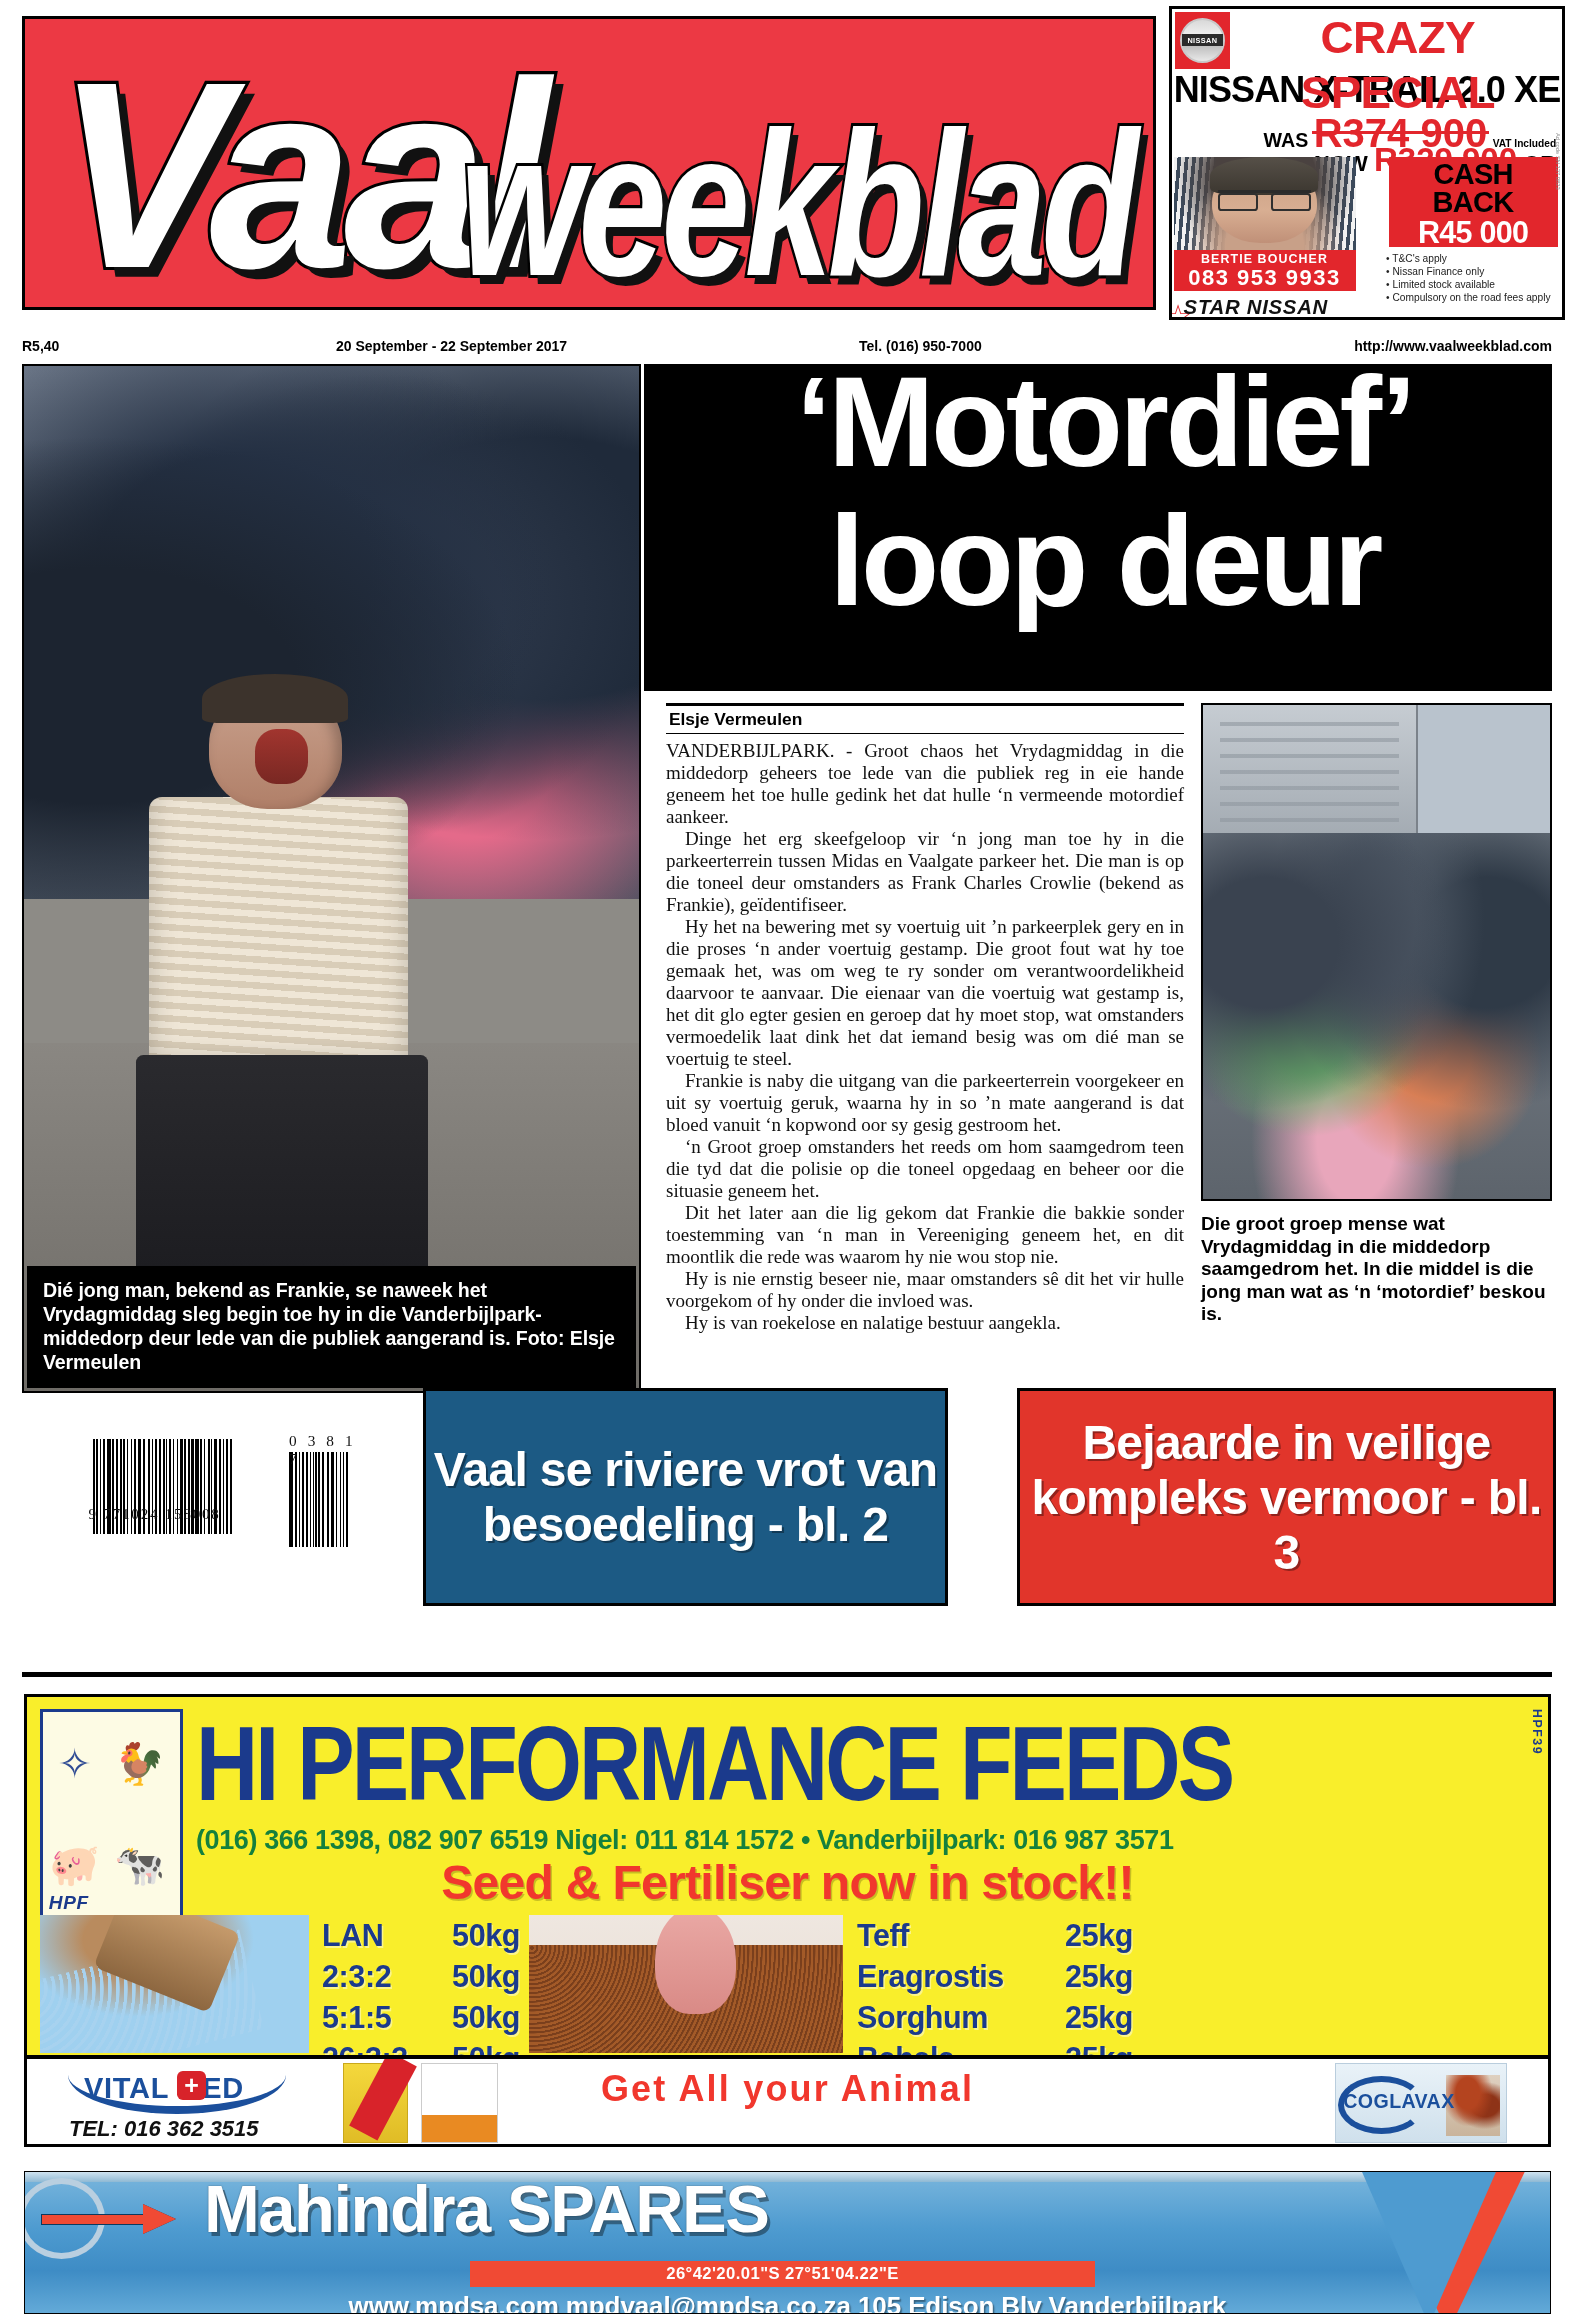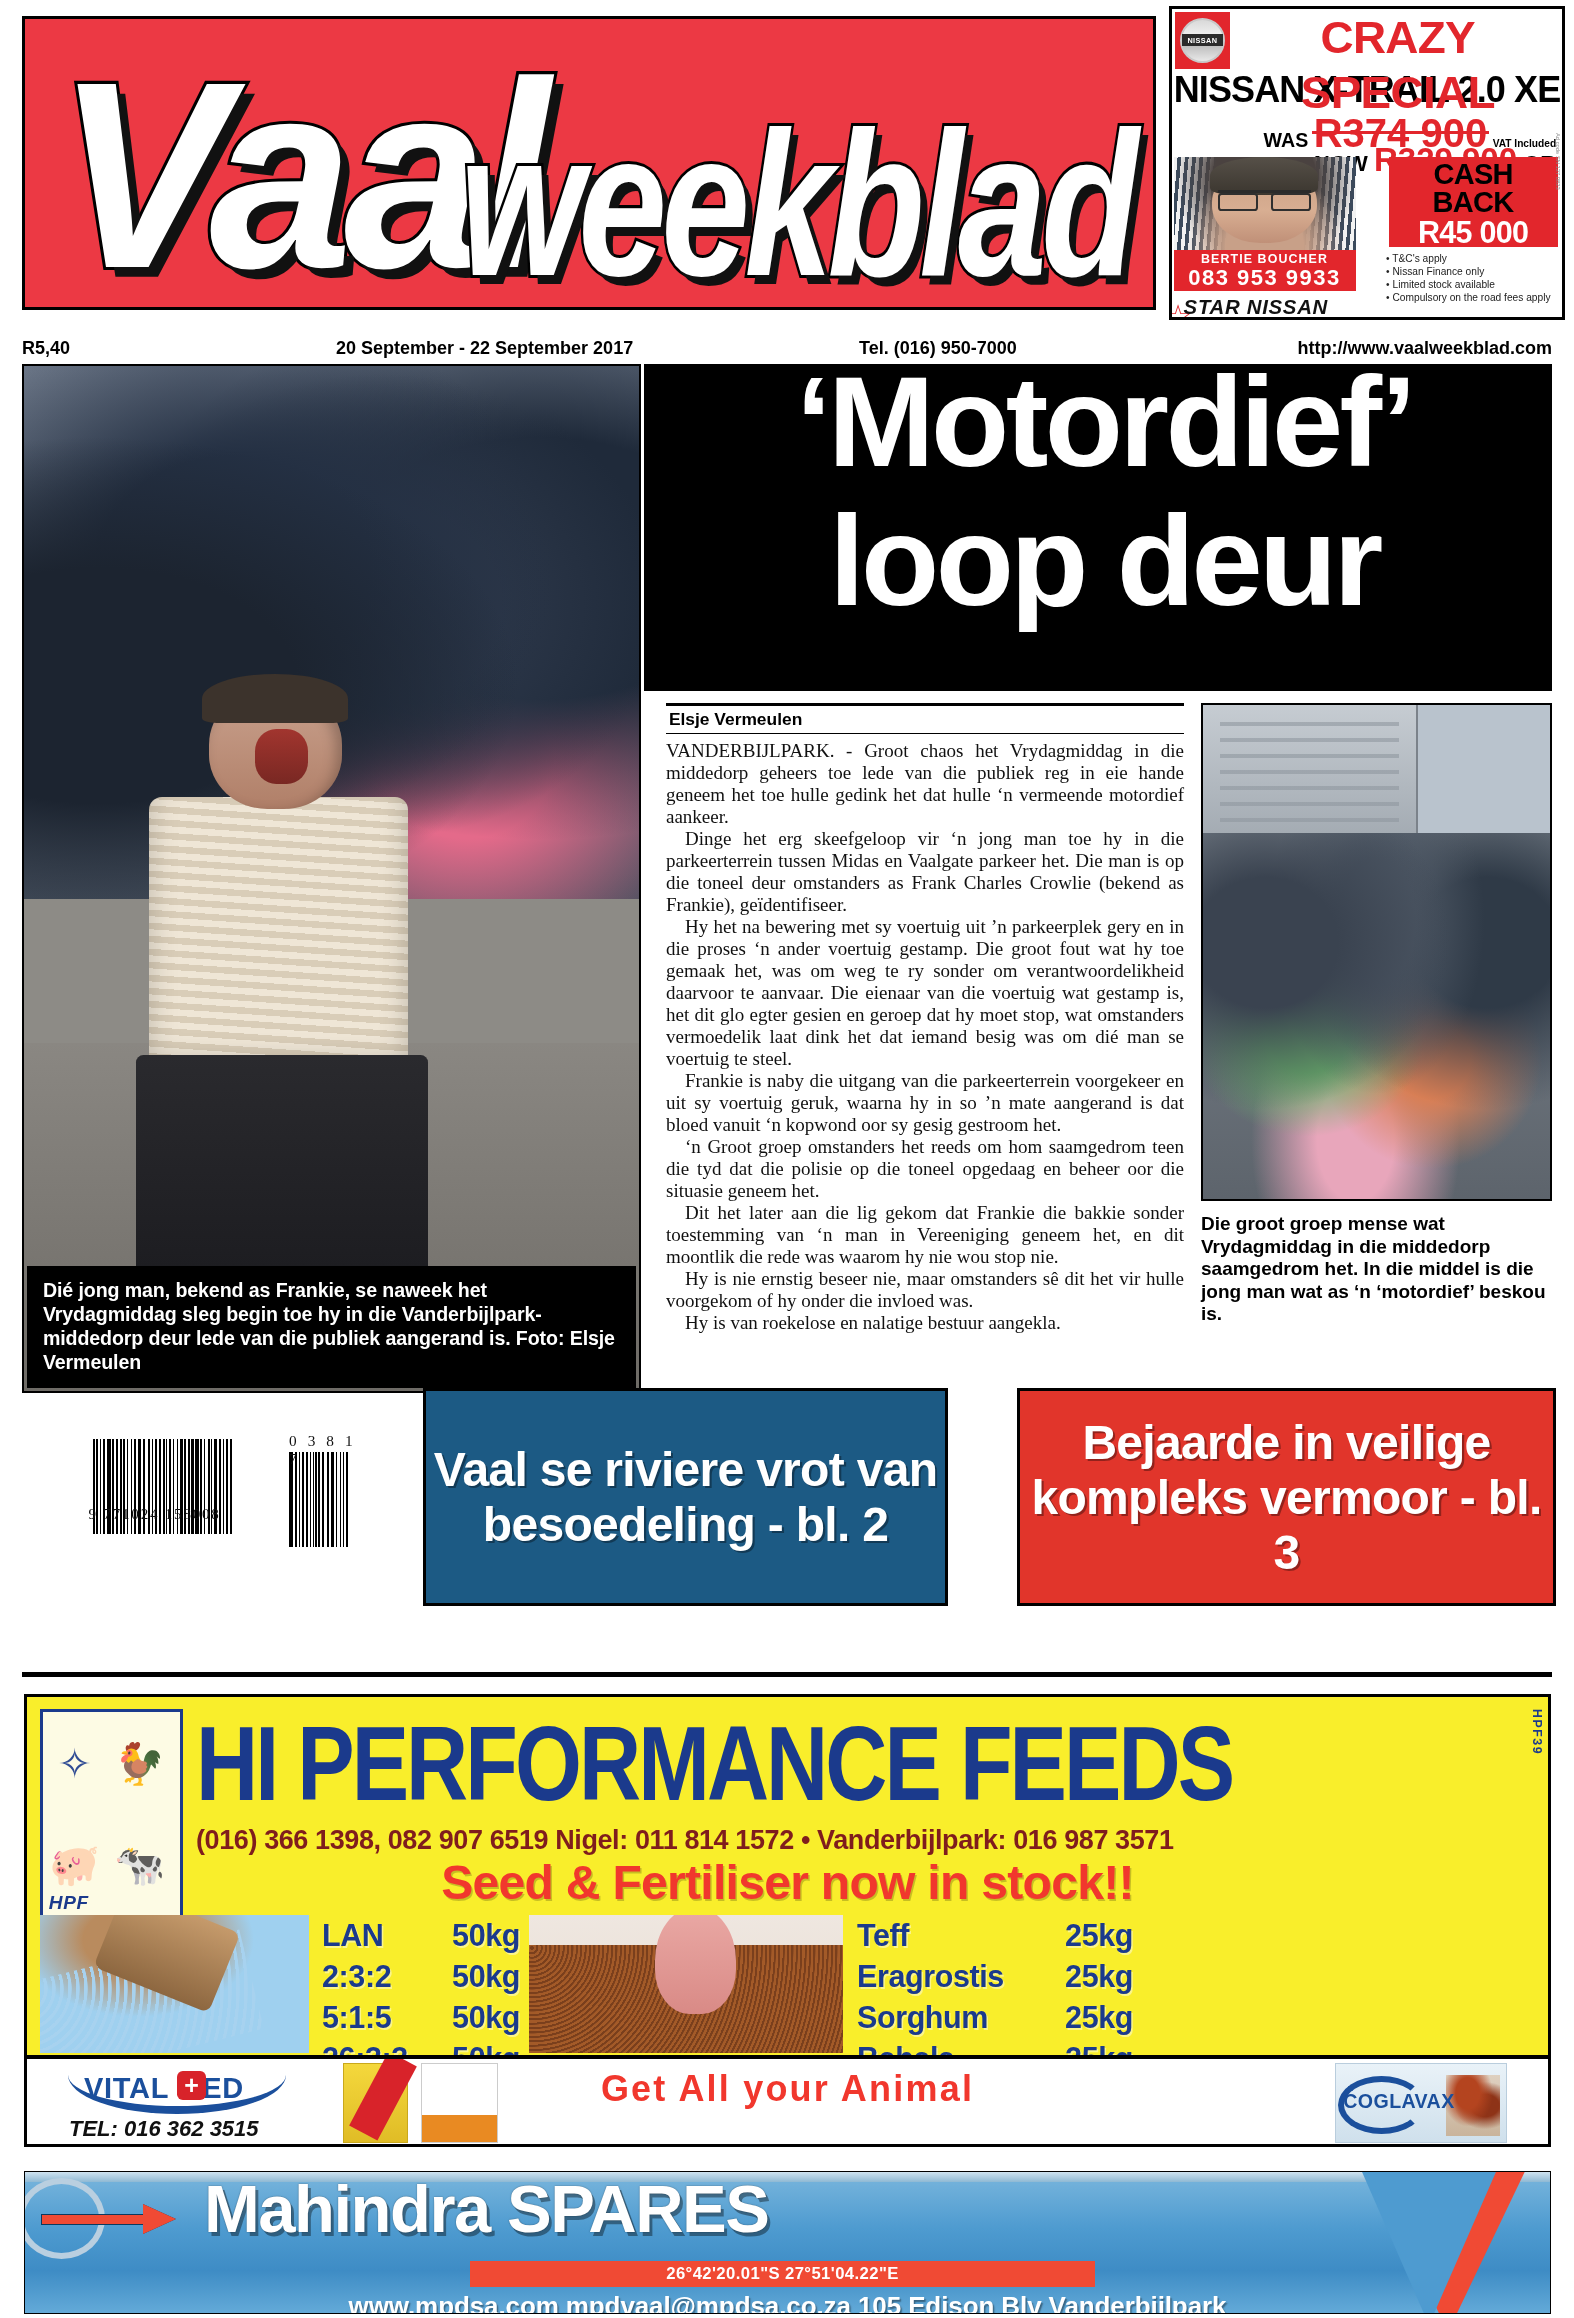--- a/index.html
+++ b/index.html
@@ -149,21 +149,21 @@
     color:#e2262c; font-size:33px; line-height:29px;
   }
   .ad-code-v {
     position:absolute; right:1.5px; top:124px; font-size:5.8px; color:#888;
     writing-mode:vertical-rl;
   }
 
   
   .infobar {
     position:absolute; left:0; top:336px; width:1574px; height:20.4px;
-    font-size:18px; font-weight:bold; color:#000;
+    font-size:14px; font-weight:bold; color:#000;
   }
   .infobar .price { position:absolute; left:22px; top:1.5px; }
   .infobar .date  { position:absolute; left:336px; top:1.5px; }
   .infobar .tel   { position:absolute; left:859px; top:1.5px; }
   .infobar .web   { position:absolute; right:22px; top:1.5px; }
 
   
   .newsblock { position:absolute; left:22px; top:364px; width:1530px; height:1134px; }
 
   .mainphoto {
@@ -332,21 +332,21 @@
     font-weight:bold; font-size:19px; font-style:italic; letter-spacing:0.7px;
   }
   .hpf-title {
     position:absolute; left:169px; top:10.2px; right:29px;
     color:#1b3a8c; font-weight:bold; font-size:86px; line-height:93px;
     letter-spacing:-2.9px; white-space:nowrap;
     transform:scaleY(1.22); transform-origin:left top;
   }
   .hpf-phones {
     position:absolute; left:169px; top:129px; right:16px;
-    color:#7f1d1d; font-weight:bold; font-size:27px; line-height:29px;
+    color:#15803d; font-weight:bold; font-size:27px; line-height:29px;
     letter-spacing:-0.4px; white-space:nowrap;
   }
   .hpf-seed {
     position:absolute; left:0; right:0; top:160px; text-align:center;
     color:#f1372d; font-weight:bold; font-size:48px; line-height:51px;
     letter-spacing:-0.7px;
     text-shadow:1.5px 1.5px 0 rgba(0,0,0,.2);
   }
   .hpf-code {
     position:absolute; right:4.4px; top:11.6px; font-size:12.4px; color:#1b3a8c;

